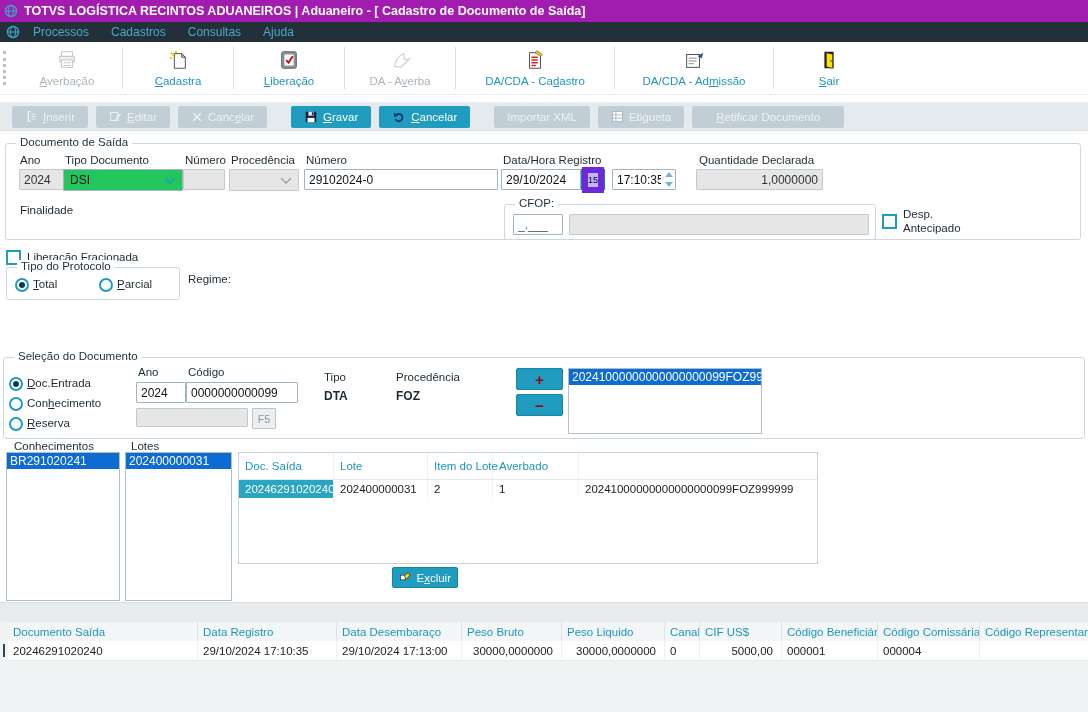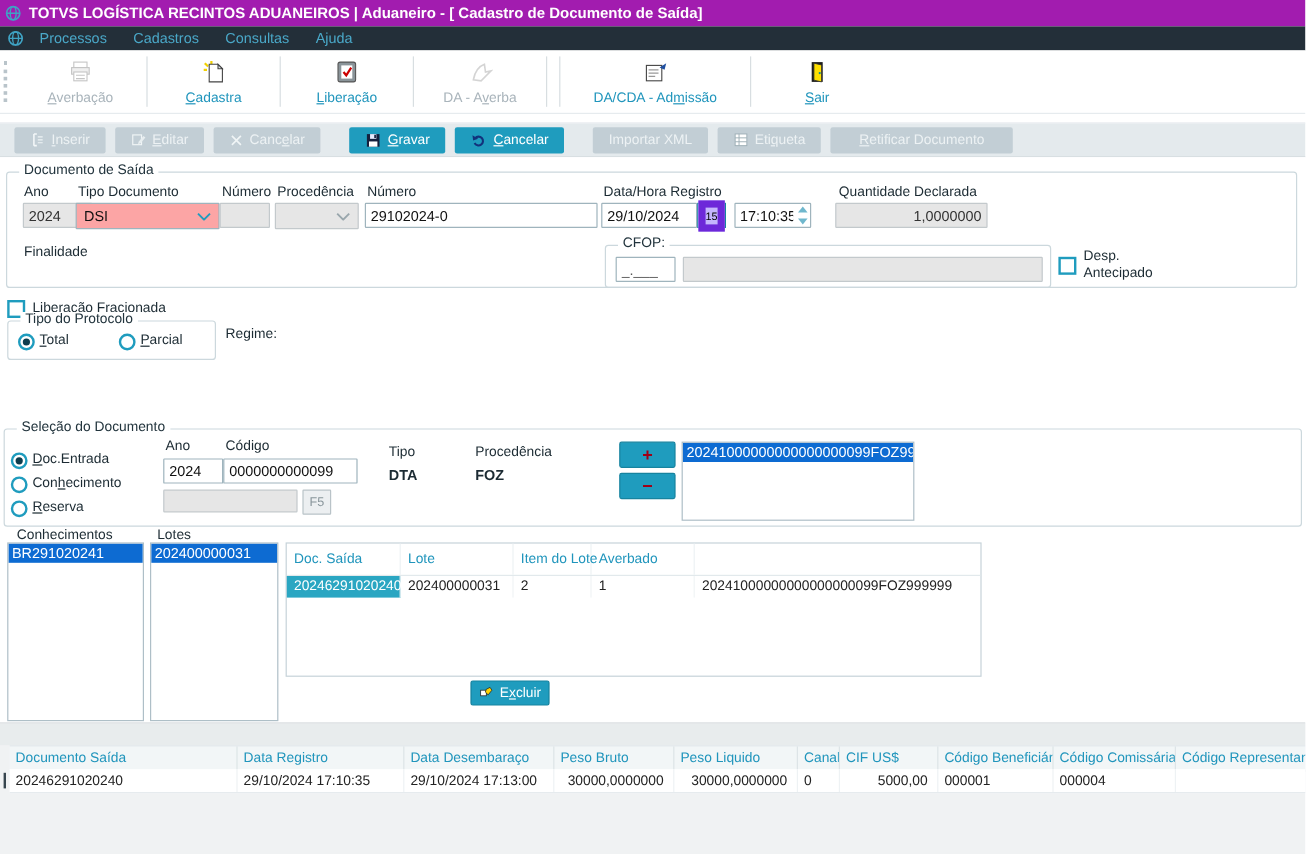--- a/index.html
+++ b/index.html
@@ -42,21 +42,21 @@
   .content{position:absolute;left:0;top:131px;width:100%;height:471px;background:#fff}
   .groupbox{position:absolute;border:1px solid #ccd8dd;border-radius:3px;box-sizing:border-box}
   .legend{position:absolute;top:-8px;left:10px;background:#fff;padding:0 4px;font-size:11.5px;
           color:#22343d;white-space:nowrap}
   .lbl{position:absolute;font-size:11.5px;color:#1c2b33;white-space:nowrap}
   .inp{position:absolute;height:21px;border:1px solid #9fb4bd;background:#fff;color:#111;
        font:12px "Liberation Sans",sans-serif;padding:0 4px;box-sizing:border-box;border-radius:1px}
   .inp.dis{background:#e6e6e6;border-color:#c3c9cc;color:#333}
   .inp.mask{color:#555}
   .ta-r{text-align:right}
-  .combo{position:absolute;height:22px;border:1px solid #9fb4bd;background:#fca5a5;border-radius:1px;
+  .combo{position:absolute;height:22px;border:1px solid #9fb4bd;background:#22c55e;border-radius:1px;
          display:flex;align-items:center;justify-content:space-between;padding:0 6px;
          box-sizing:border-box;font-size:12px;color:#111}
   .combo.dis{background:#e6e6e6;border-color:#c3c9cc}
   .checkbox{position:absolute;width:15px;height:15px;border:2px solid #1f9cbe;background:#fff;
             box-sizing:border-box}
   .radio{position:absolute;width:14px;height:14px;border:2px solid #1f9cbe;border-radius:50%;
          background:#fff;box-sizing:border-box}
   .radio.sel::after{content:"";position:absolute;inset:2px;background:#0d3d4d;border-radius:50%}
   .bold{font-weight:bold;font-size:12px}
 
@@ -185,20 +185,34 @@
 
     <div class="tb-item disabled">
       <span>
         <svg width="22" height="22" viewBox="0 0 24 24">
           <path d="M6 19 Q8 8 16 5 l1 7 5 -1 -9 9 z" fill="none" stroke="#aab4b9" stroke-width="1.5"></path>
         </svg></span>
       <span class="tb-label">DA - A<u>v</u>erba</span>
     </div>
     <div class="tb-sep"></div>
 
+    <div class="tb-item wide">
+      <span>
+        <svg width="22" height="22" viewBox="0 0 24 24">
+          <path d="M6 4 h9 l3 3 v14 h-12 z" fill="#fff" stroke="#444"></path>
+          <g stroke="#d22" stroke-width="1.6">
+              <line x1="8" y1="9" x2="15" y2="9"></line>
+              <line x1="8" y1="12" x2="15" y2="12"></line>
+              <line x1="8" y1="15" x2="15" y2="15"></line>
+              <line x1="8" y1="18" x2="13" y2="18"></line>
+            </g>
+          <path d="M14 2 l6 4 -2 2 -6 -4 z" fill="#ffd400" stroke="#555" stroke-width="0.8"></path>
+        </svg></span>
+      <span class="tb-label">DA/CDA - Ca<u>d</u>astro</span>
+    </div>
     <div class="tb-sep"></div>
 
     <div class="tb-item wide">
       <span>
         <svg width="22" height="22" viewBox="0 0 24 24">
           <rect x="4" y="6" width="14" height="14" fill="#fff" stroke="#444"></rect>
           <g stroke="#999" stroke-width="1.2">
               <line x1="6" y1="10" x2="15" y2="10"></line>
               <line x1="6" y1="13" x2="15" y2="13"></line>
               <line x1="6" y1="16" x2="12" y2="16"></line>

